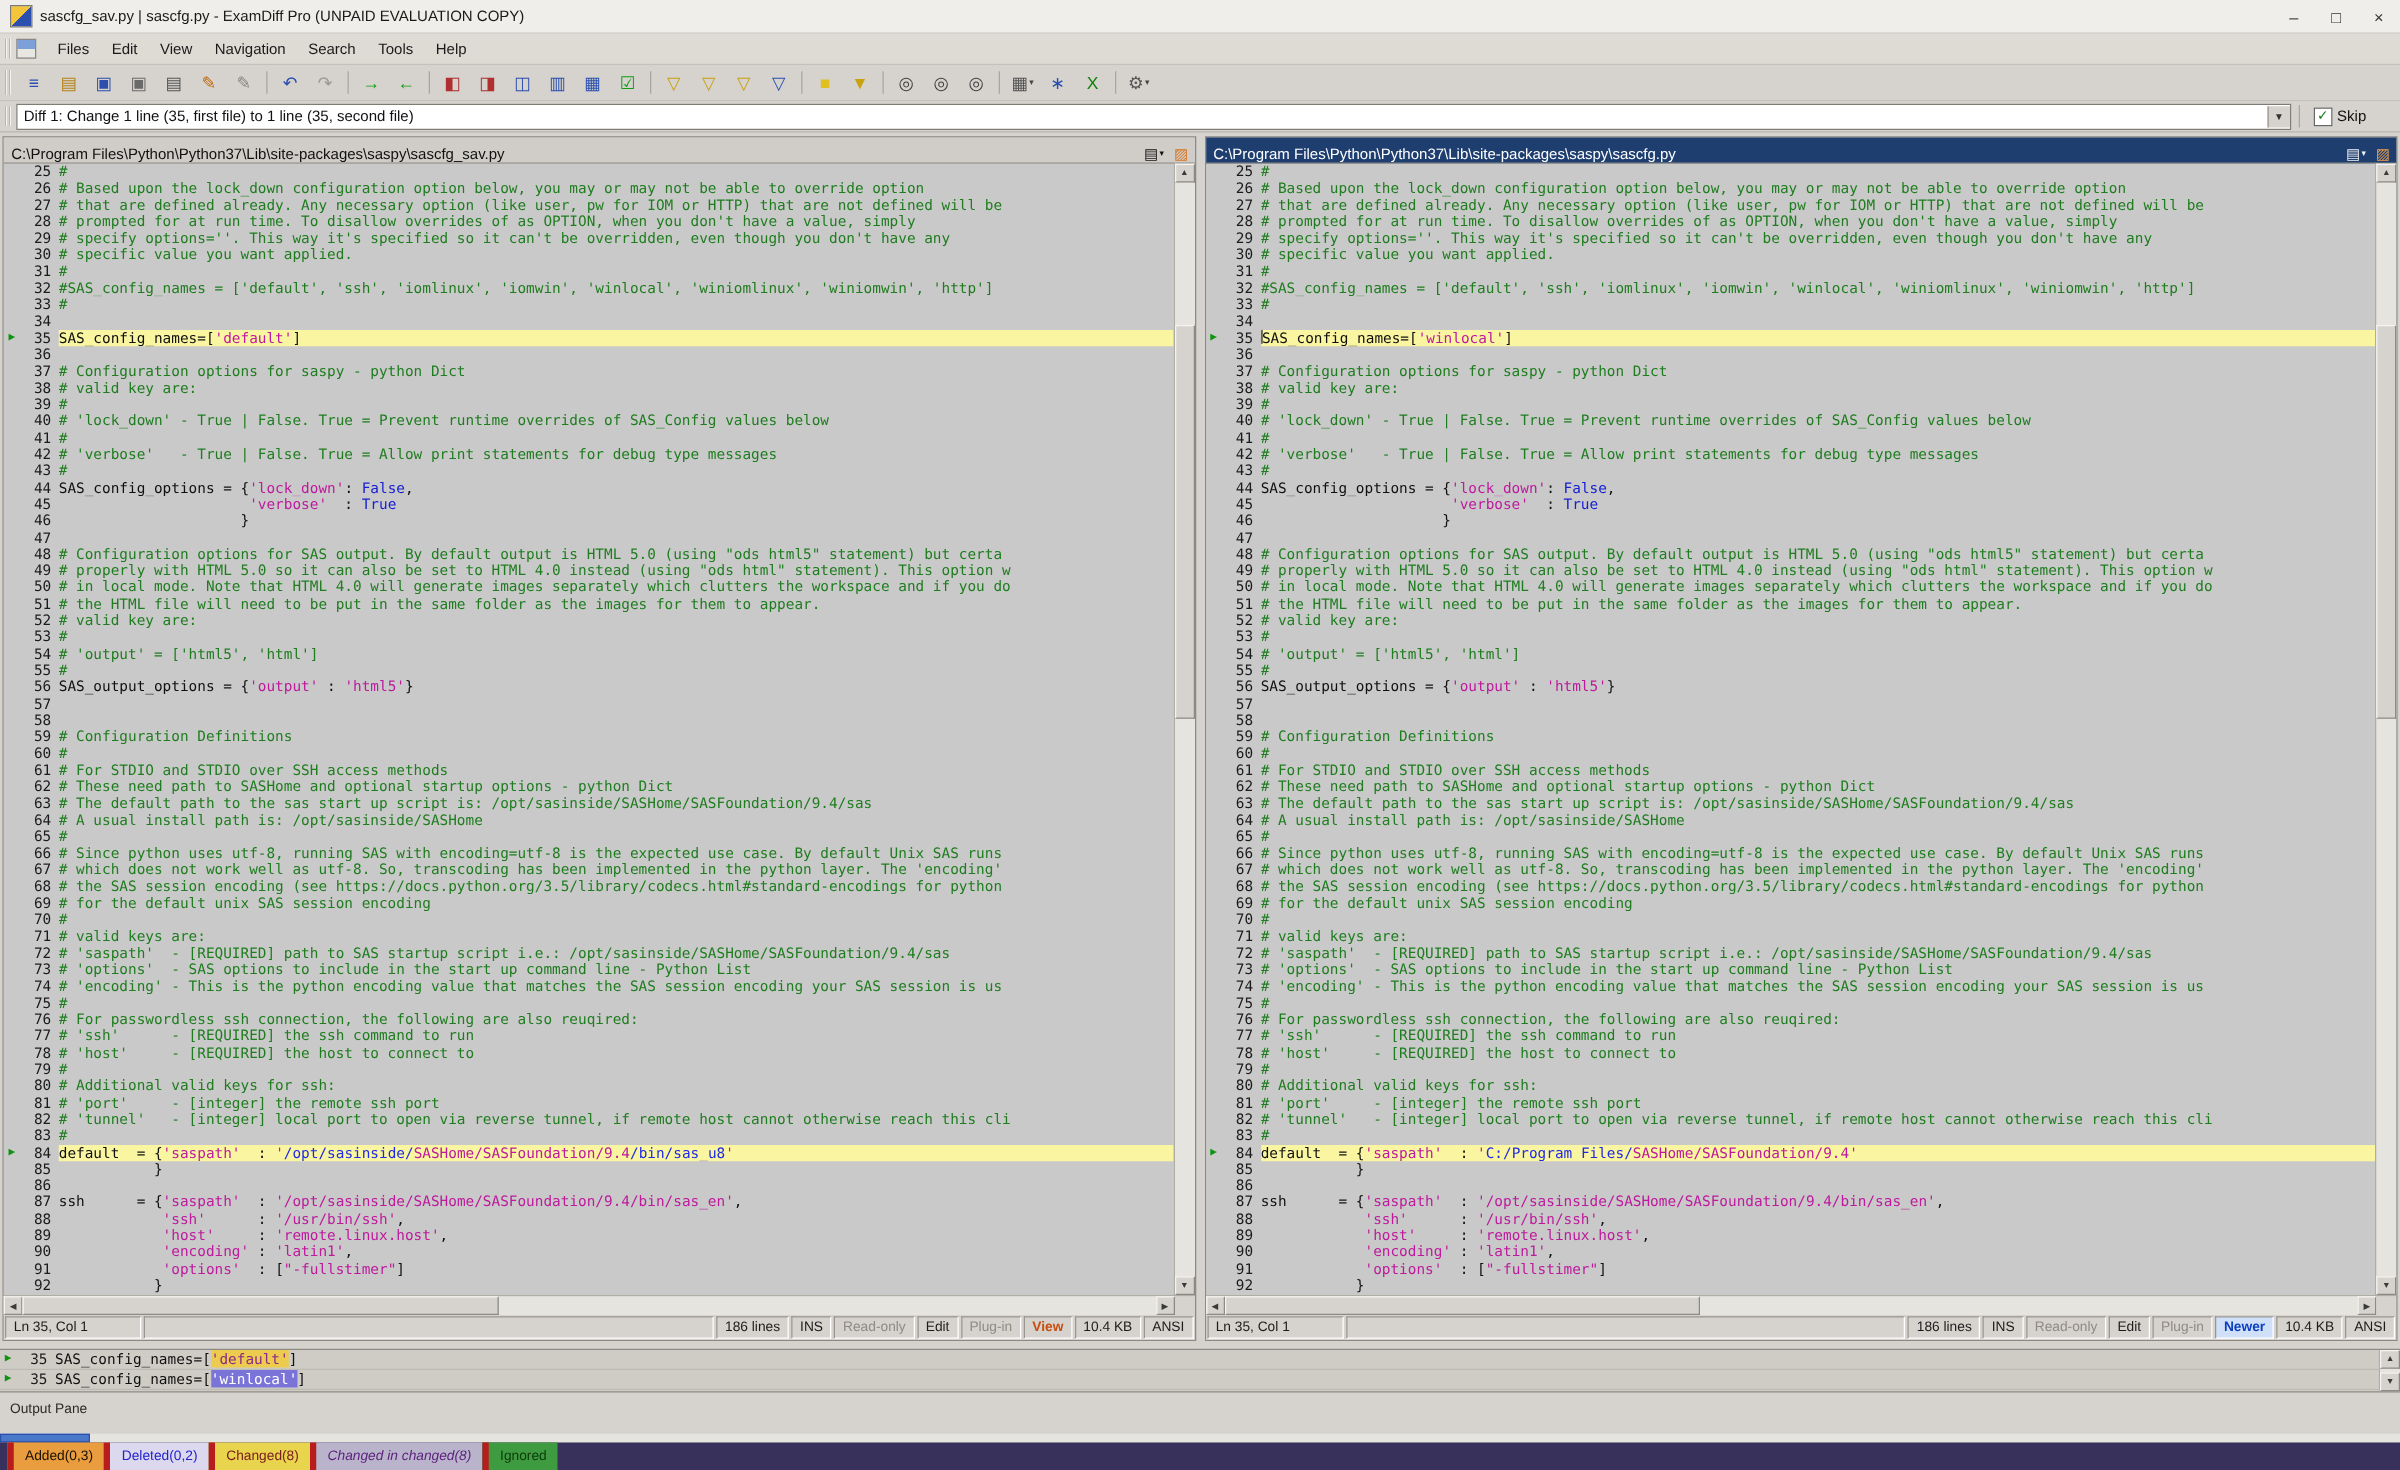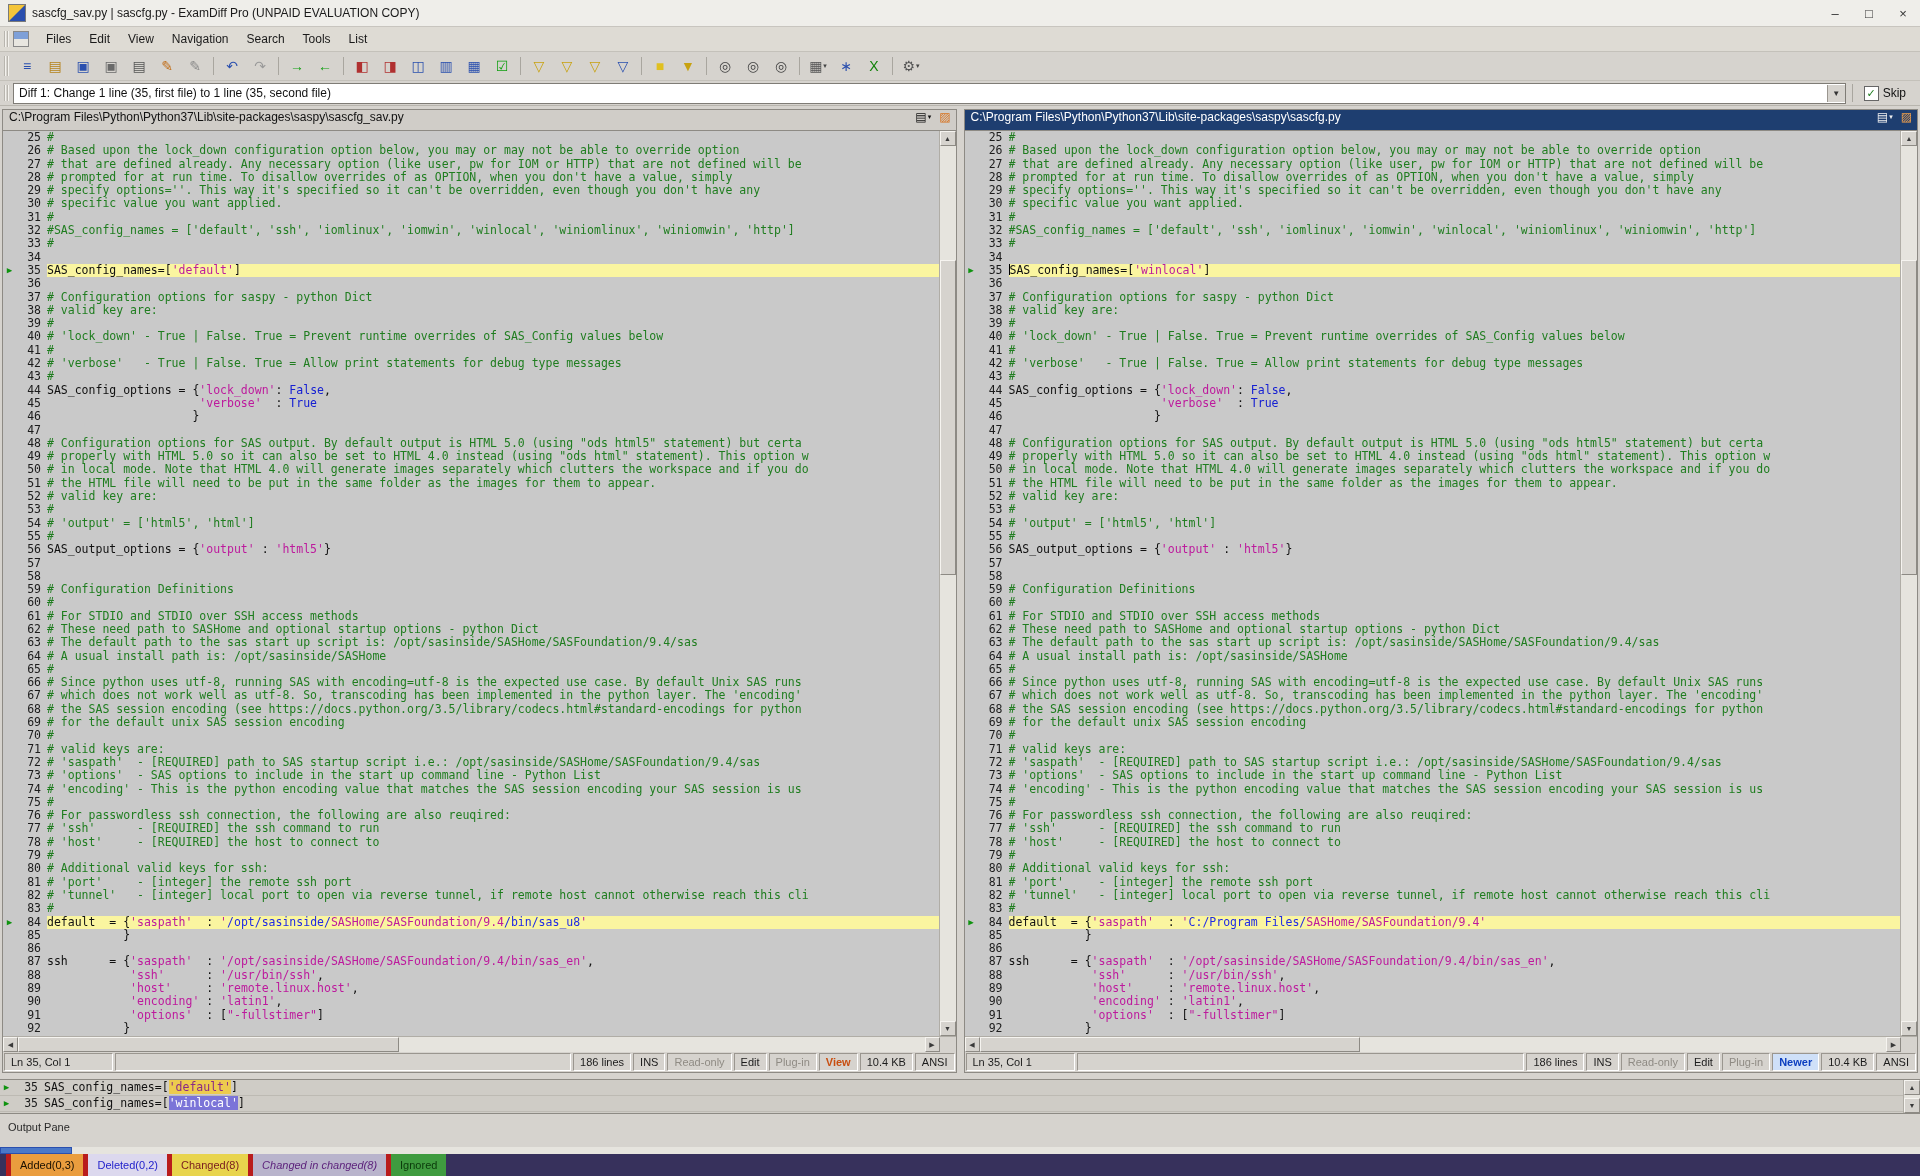--- a/index.html
+++ b/index.html
@@ -18,33 +18,33 @@
   .menu-appicon{width:14px;height:14px;background:linear-gradient(180deg,#7ea0d8 0 50%,#e8e6e0 50% 100%);border:1px solid #888;margin-right:8px;flex:none;}
   .menu-item{font-size:12px;padding:3px 9px;color:#1a1a1a;}
 
   
   .toolbar{height:28px;display:flex;align-items:center;background:#d6d3ce;border-bottom:1px solid #c4c1ba;flex:none;}
   .tbtn{width:24px;height:22px;display:flex;align-items:center;justify-content:center;font-size:14px;margin:0 1px;border:1px solid transparent;flex:none;}
   .tcaret{font-size:7px;color:#444;margin-left:1px;}
   .tsep{width:1px;height:18px;background:#a9a69f;margin:0 4px;flex:none;}
 
   
-  .diffbar{height:24px;display:flex;align-items:center;background:#d6d3ce;border-bottom:1px solid #b8b5ae;flex:none;padding-right:5px;}
+  .diffbar{height:24px;display:flex;align-items:center;background:#d6d3ce;border-bottom:1px solid #b8b5ae;flex:none;padding-right:18px;}
   .combo{flex:1;height:19px;background:#ffffff;border:1px solid #7f7c76;display:flex;align-items:center;min-width:0;}
   .combo-text{flex:1;font-size:12px;padding:0 5px;white-space:nowrap;overflow:hidden;color:#111;}
   .combo-btn{width:17px;height:17px;background:#d6d3ce;border-left:1px solid #9a968f;display:flex;align-items:center;justify-content:center;font-size:8px;color:#333;flex:none;}
   .vsep{width:1px;height:18px;background:#a9a69f;margin:0 6px;flex:none;}
   .skipbtn{display:flex;align-items:center;font-size:12px;gap:4px;padding:2px 8px 2px 4px;border:1px solid transparent;flex:none;}
   .chk{width:13px;height:13px;background:#fff;border:1px solid #666;color:#1a7a1a;font-size:11px;line-height:12px;text-align:center;flex:none;}
 
   
   .main{flex:1;display:flex;min-height:0;padding:3px 2px 0 2px;}
   .pane{flex:1;display:flex;flex-direction:column;min-width:0;border:1px solid #8d8a84;background:#c9c9c9;}
   .splitter{width:7px;flex:none;}
-  .pane-header{height:20px;flex:none;display:flex;align-items:flex-start;font-size:12px;padding:0 3px 0 6px;background:#d0cdc8;color:#111;border-bottom:1px solid #8d8a84;}
+  .pane-header{height:20px;flex:none;display:flex;align-items:flex-end;font-size:12px;padding:0 3px 0 6px;background:#d0cdc8;color:#111;border-bottom:1px solid #8d8a84;}
   .pane-header.active{background:#1e3e70;color:#ffffff;}
   .ph-path{flex:1;white-space:nowrap;overflow:hidden;}
   .phbtn{display:inline-flex;align-items:center;font-size:12px;margin-left:4px;padding:0 2px;}
   .phbtn .caret2{font-size:7px;margin-left:1px;}
   .phbtn.warn{color:#d8721e;}
   .pane-header.active .phbtn{color:#f0f0f0;}
   .pane-header.active .phbtn.warn{color:#f2a04a;}
 
   .pane-body{flex:1;display:flex;min-height:0;}
   .code{flex:1;min-width:0;overflow:hidden;background:#c9c9c9;font-family:"DejaVu Sans Mono","Liberation Mono",monospace;font-size:11.5px;}
@@ -121,21 +121,21 @@
   <div class="menubar">
     <div class="grip"></div>
     <span class="menu-appicon"></span>
     <div id="menu-items" style="display:flex;">
         <div class="menu-item">Files</div>
         <div class="menu-item">Edit</div>
         <div class="menu-item">View</div>
         <div class="menu-item">Navigation</div>
         <div class="menu-item">Search</div>
         <div class="menu-item">Tools</div>
-        <div class="menu-item">List</div>
+        <div class="menu-item">Help</div>
       </div>
   </div>
 
   <div class="toolbar">
     <div class="grip"></div>
     <div id="toolbar-items" style="display:flex;align-items:center;">
         <div class="tbtn">
           <span style="color: rgb(42, 79, 174);">≡</span>
         </div>
         <div class="tbtn">

